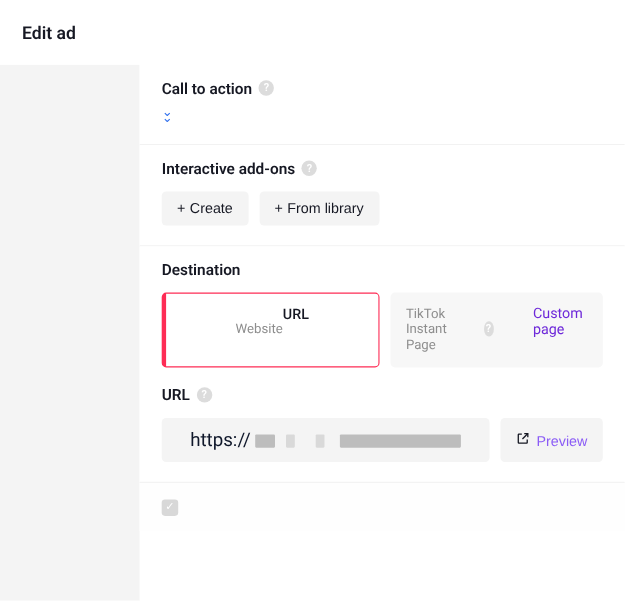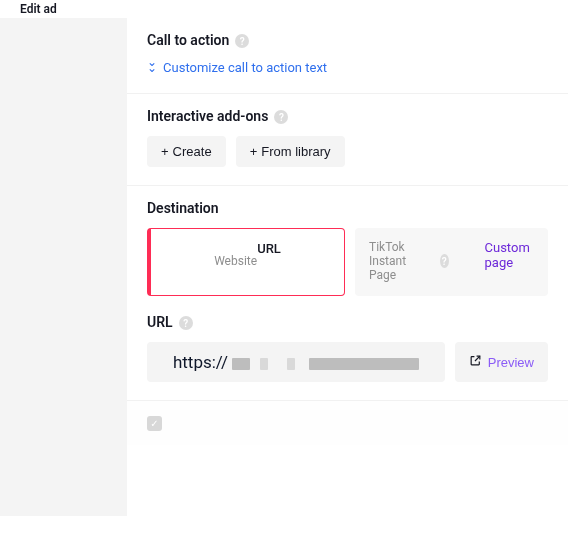--- a/index.html
+++ b/index.html
@@ -1,23 +1,23 @@
 <!DOCTYPE html>
 <html><head>
 <meta charset="utf-8">
 <style>
   * { box-sizing: border-box; margin: 0; padding: 0; }
   body { font-family: -apple-system, BlinkMacSystemFont, "Segoe UI", Roboto, sans-serif; background: #fff; width: 568px; height: 546px; overflow: hidden; }
-  .page-title { font-size: 12px; font-weight: 600; color: #161823; padding: 2px 20px; }
+  .page-title { font-size: 16px; font-weight: 600; color: #161823; padding: 20px 20px; }
   .layout { display: flex; height: calc(100% - 48px); }
   .sidebar { width: 127px; background: #f4f4f4; flex-shrink: 0; }
   .main { flex: 1; background: #fff; display: flex; flex-direction: column; }
   .section { border-bottom: 1px solid #f1f1f1; padding: 14px 20px 18px 20px; background: #fff; }
   .section:last-of-type { border-bottom: none; }
-  .sec-header { display: flex; align-items: flex-end; gap: 6px; margin-bottom: 12px; }
+  .sec-header { display: flex; align-items: flex-start; gap: 6px; margin-bottom: 12px; }
   .sec-title { font-size: 14px; font-weight: 600; color: #161823; }
   .help-icon { width: 14px; height: 14px; border-radius: 50%; background: #dcdcdc; color: #fff; font-size: 10px; display: flex; align-items: center; justify-content: center; font-weight: 600; }
   .customize-row { display: flex; align-items: center; gap: 6px; }
   .chevrons { color: #2f6fed; font-size: 12px; line-height: 1; display: flex; flex-direction: column; align-items: center; }
   .chevrons span { display: block; margin-top: -6px; }
   .link { color: #2f6fed; font-size: 13px; }
   .btn-row { display: flex; gap: 10px; margin-top: 10px; }
   .btn { background: #f4f4f4; border: none; border-radius: 4px; padding: 8px 14px; font-size: 13px; color: #161823; display: flex; align-items: center; gap: 4px; cursor: pointer; }
   .plus { font-size: 13px; font-weight: 400; }
   .dest-row { display: flex; gap: 10px; margin-top: 4px; }
@@ -49,21 +49,20 @@
     <div class="section">
       <div class="sec-header">
         <div class="sec-title">Call to action</div>
         <div class="help-icon">?</div>
       </div>
       <div class="customize-row">
         <div class="chevrons">
           <span>⌄</span>
             <span>⌄</span>
         </div>
-        <span class="link">Customize call to action text</span>
       </div>
     </div>
 
     <div class="section">
       <div class="sec-header">
         <div class="sec-title">Interactive add-ons</div>
         <div class="help-icon">?</div>
       </div>
       <div class="btn-row">
         <button class="btn">

